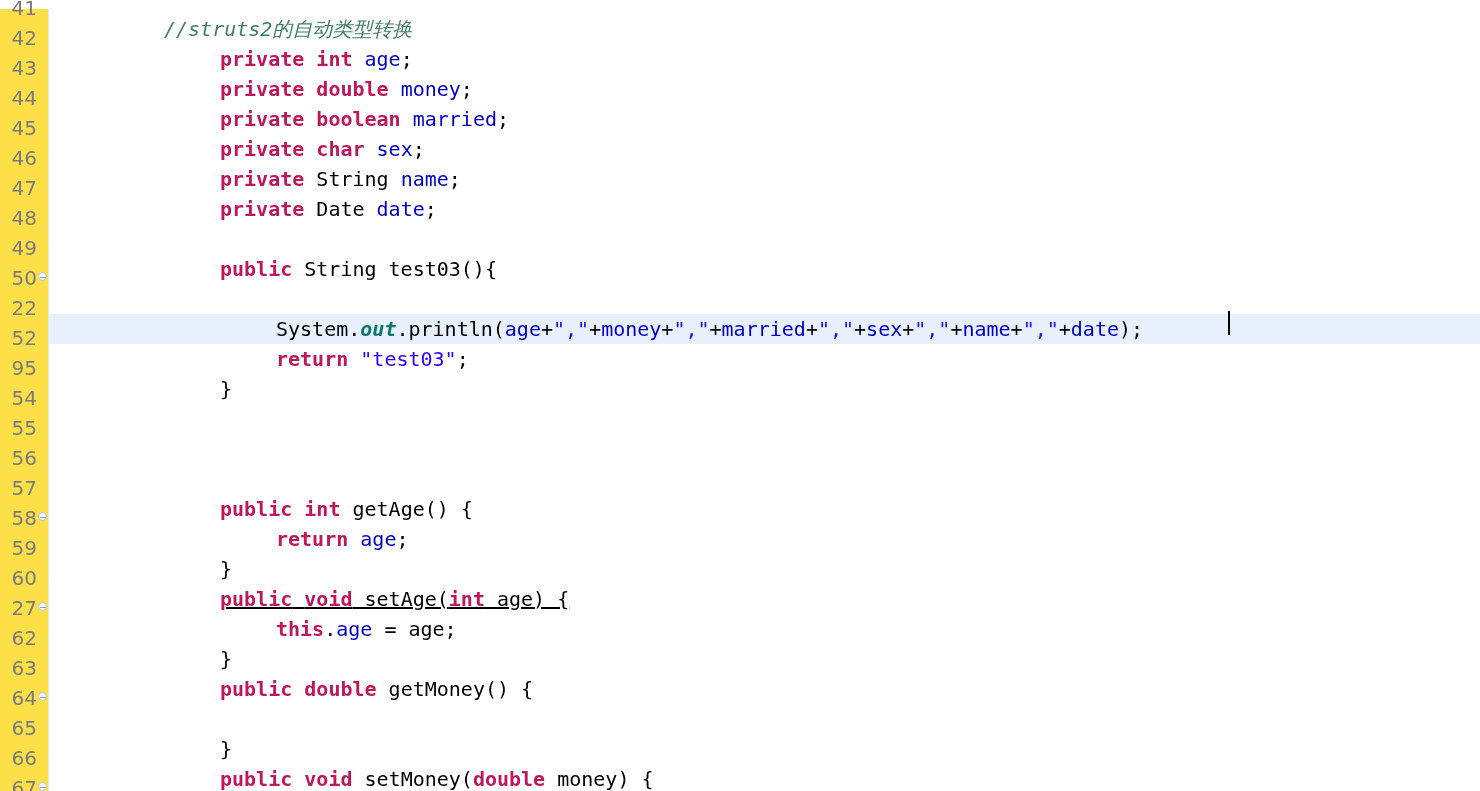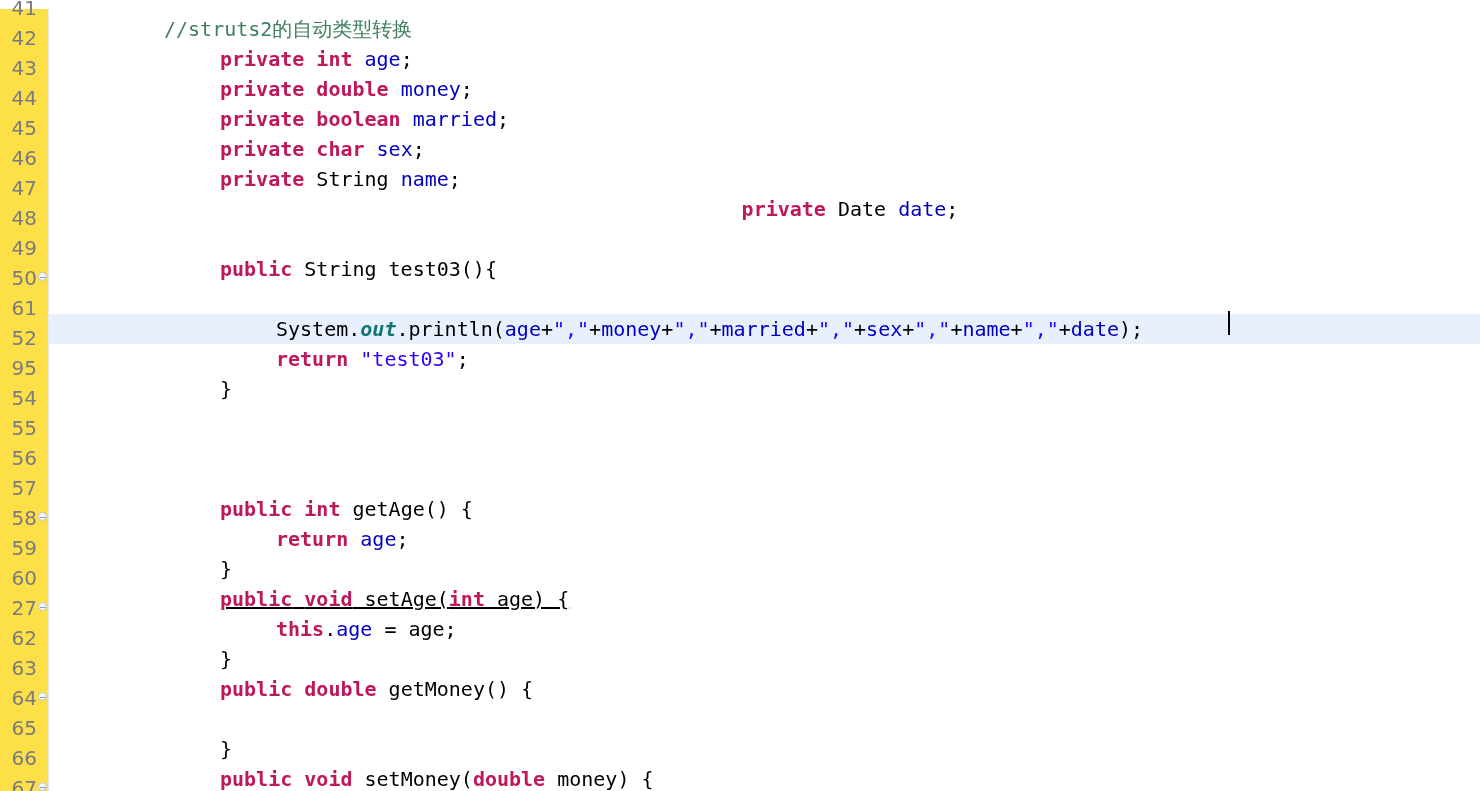--- a/index.html
+++ b/index.html
@@ -135,48 +135,48 @@
       <div class="gutter-row" style="top: -16px;"><span class="gutter-num">41</span></div>
       <div class="gutter-row" style="top: 14px;"><span class="gutter-num">42</span></div>
       <div class="gutter-row" style="top: 44px;"><span class="gutter-num">43</span></div>
       <div class="gutter-row" style="top: 74px;"><span class="gutter-num">44</span></div>
       <div class="gutter-row" style="top: 104px;"><span class="gutter-num">45</span></div>
       <div class="gutter-row" style="top: 134px;"><span class="gutter-num">46</span></div>
       <div class="gutter-row" style="top: 164px;"><span class="gutter-num">47</span></div>
       <div class="gutter-row" style="top: 194px;"><span class="gutter-num">48</span></div>
       <div class="gutter-row" style="top: 224px;"><span class="gutter-num">49</span></div>
       <div class="gutter-row" style="top: 254px;"><span class="gutter-num">50</span><span class="fold-marker"></span></div>
-      <div class="gutter-row" style="top: 284px;"><span class="gutter-num">61</span></div>
+      <div class="gutter-row" style="top: 284px;"><span class="gutter-num">22</span></div>
       <div class="gutter-row" style="top: 314px;"><span class="gutter-num">52</span></div>
       <div class="gutter-row" style="top: 344px;"><span class="gutter-num">95</span></div>
       <div class="gutter-row" style="top: 374px;"><span class="gutter-num">54</span></div>
       <div class="gutter-row" style="top: 404px;"><span class="gutter-num">55</span></div>
       <div class="gutter-row" style="top: 434px;"><span class="gutter-num">56</span></div>
       <div class="gutter-row" style="top: 464px;"><span class="gutter-num">57</span></div>
       <div class="gutter-row" style="top: 494px;"><span class="gutter-num">58</span><span class="fold-marker"></span></div>
       <div class="gutter-row" style="top: 524px;"><span class="gutter-num">59</span></div>
       <div class="gutter-row" style="top: 554px;"><span class="gutter-num">60</span></div>
       <div class="gutter-row" style="top: 584px;"><span class="gutter-num">27</span><span class="fold-marker"></span></div>
       <div class="gutter-row" style="top: 614px;"><span class="gutter-num">62</span></div>
       <div class="gutter-row" style="top: 644px;"><span class="gutter-num">63</span></div>
       <div class="gutter-row" style="top: 674px;"><span class="gutter-num">64</span><span class="fold-marker"></span></div>
       <div class="gutter-row" style="top: 704px;"><span class="gutter-num">65</span></div>
       <div class="gutter-row" style="top: 734px;"><span class="gutter-num">66</span></div>
       <div class="gutter-row" style="top: 764px;"><span class="gutter-num">67</span><span class="fold-marker"></span></div>
     </div>
 
   <div id="code-area">
       <div class="code-row" style="top: -16px;"><span class="code-text" style="padding-left: 115px;"></span></div>
-      <div class="code-row" style="top: 14px;"><span class="code-text" style="padding-left: 115px;"><span class="tok-comment">//struts2的自动类型转换</span></span></div>
+      <div class="code-row" style="top: 14px;"><span class="code-text" style="padding-left: 115px; font-style: italic;"><span class="tok-comment">//struts2的自动类型转换</span></span></div>
       <div class="code-row" style="top: 44px;"><span class="code-text" style="padding-left: 171px;"><span class="tok-kw">private</span><span class="tok-plain"> </span><span class="tok-kw">int</span><span class="tok-plain"> </span><span class="tok-field">age</span><span class="tok-plain">;</span></span></div>
       <div class="code-row" style="top: 74px;"><span class="code-text" style="padding-left: 171px;"><span class="tok-kw">private</span><span class="tok-plain"> </span><span class="tok-kw">double</span><span class="tok-plain"> </span><span class="tok-field">money</span><span class="tok-plain">;</span></span></div>
       <div class="code-row" style="top: 104px;"><span class="code-text" style="padding-left: 171px;"><span class="tok-kw">private</span><span class="tok-plain"> </span><span class="tok-kw">boolean</span><span class="tok-plain"> </span><span class="tok-field">married</span><span class="tok-plain">;</span></span></div>
       <div class="code-row" style="top: 134px;"><span class="code-text" style="padding-left: 171px;"><span class="tok-kw">private</span><span class="tok-plain"> </span><span class="tok-kw">char</span><span class="tok-plain"> </span><span class="tok-field">sex</span><span class="tok-plain">;</span></span></div>
       <div class="code-row" style="top: 164px;"><span class="code-text" style="padding-left: 171px;"><span class="tok-kw">private</span><span class="tok-plain"> String </span><span class="tok-field">name</span><span class="tok-plain">;</span></span></div>
-      <div class="code-row" style="top: 194px; text-align: center;"><span class="code-text" style="padding-left: 171px;"><span class="tok-kw">private</span><span class="tok-plain"> Date </span><span class="tok-field">date</span><span class="tok-plain">;</span></span></div>
+      <div class="code-row" style="top: 194px;"><span class="code-text" style="padding-left: 171px;"><span class="tok-kw">private</span><span class="tok-plain"> Date </span><span class="tok-field">date</span><span class="tok-plain">;</span></span></div>
       <div class="code-row" style="top: 224px;"><span class="code-text" style="padding-left: 115px;"></span></div>
       <div class="code-row" style="top: 254px;"><span class="code-text" style="padding-left: 171px;"><span class="tok-kw">public</span><span class="tok-plain"> String test03(){</span></span></div>
       <div class="code-row" style="top: 284px;"><span class="code-text" style="padding-left: 115px;"></span></div>
       <div class="code-row current-line" style="top: 314px;"><span class="code-text" style="padding-left: 227px;"><span class="tok-plain">System.</span><span class="tok-static">out</span><span class="tok-plain">.println(</span><span class="tok-field">age</span><span class="tok-plain">+</span><span class="tok-string">","</span><span class="tok-plain">+</span><span class="tok-field">money</span><span class="tok-plain">+</span><span class="tok-string">","</span><span class="tok-plain">+</span><span class="tok-field">married</span><span class="tok-plain">+</span><span class="tok-string">","</span><span class="tok-plain">+</span><span class="tok-field">sex</span><span class="tok-plain">+</span><span class="tok-string">","</span><span class="tok-plain">+</span><span class="tok-field">name</span><span class="tok-plain">+</span><span class="tok-string">","</span><span class="tok-plain">+</span><span class="tok-field">date</span><span class="tok-plain">);</span></span></div>
       <div class="code-row" style="top: 344px;"><span class="code-text" style="padding-left: 227px;"><span class="tok-kw">return</span><span class="tok-plain"> </span><span class="tok-string">"test03"</span><span class="tok-plain">;</span></span></div>
       <div class="code-row" style="top: 374px;"><span class="code-text" style="padding-left: 171px;"><span class="tok-plain">}</span></span></div>
       <div class="code-row" style="top: 404px;"><span class="code-text" style="padding-left: 115px;"></span></div>
       <div class="code-row" style="top: 434px;"><span class="code-text" style="padding-left: 115px;"></span></div>
       <div class="code-row" style="top: 464px;"><span class="code-text" style="padding-left: 115px;"></span></div>
       <div class="code-row" style="top: 494px;"><span class="code-text" style="padding-left: 171px;"><span class="tok-kw">public</span><span class="tok-plain"> </span><span class="tok-kw">int</span><span class="tok-plain"> getAge() {</span></span></div>

